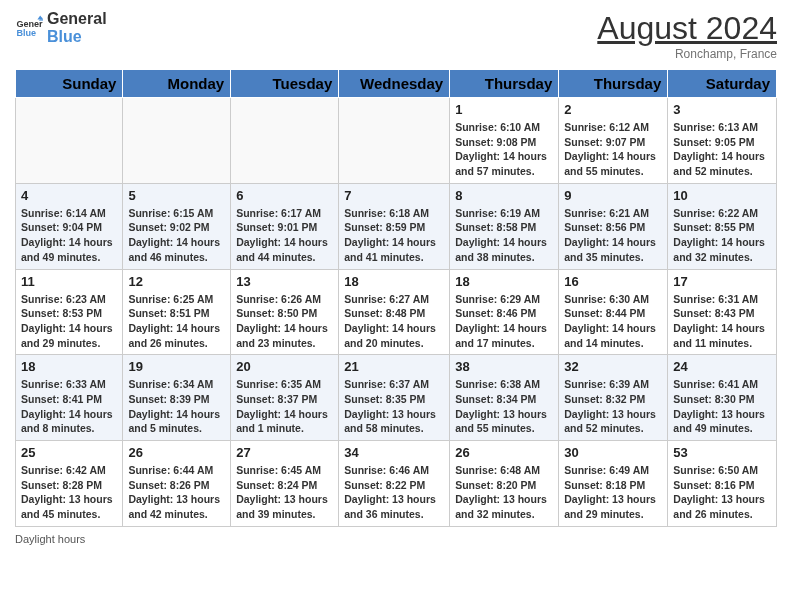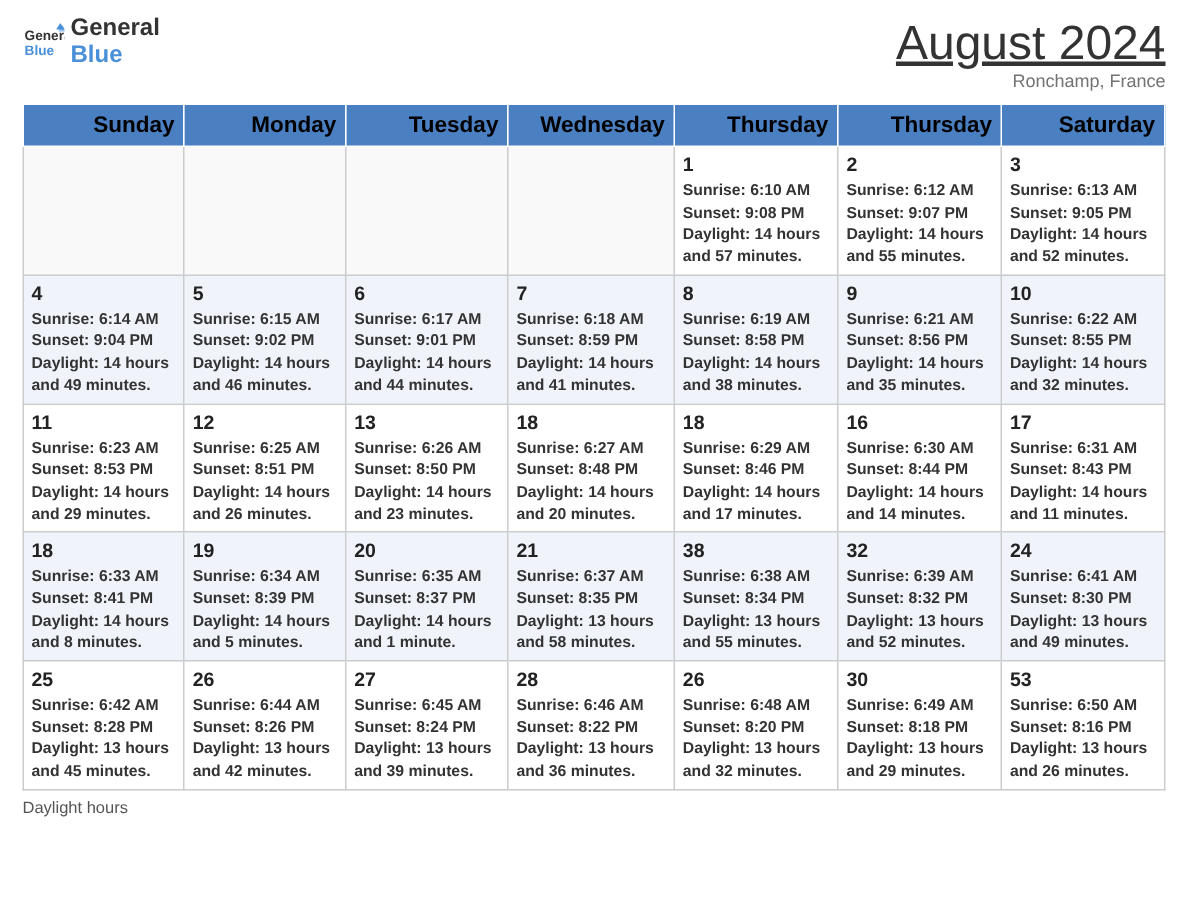--- a/index.html
+++ b/index.html
@@ -237,21 +237,21 @@
         </td>
         <td>
           <div class="day-num">26</div>
           <div class="day-info">Sunrise: 6:44 AM<br>Sunset: 8:26 PM<br>Daylight: 13 hours and 42 minutes.</div>
         </td>
         <td>
           <div class="day-num">27</div>
           <div class="day-info">Sunrise: 6:45 AM<br>Sunset: 8:24 PM<br>Daylight: 13 hours and 39 minutes.</div>
         </td>
         <td>
-          <div class="day-num">28</div>
+          <div class="day-num">34</div>
           <div class="day-info">Sunrise: 6:46 AM<br>Sunset: 8:22 PM<br>Daylight: 13 hours and 36 minutes.</div>
         </td>
         <td>
           <div class="day-num">26</div>
           <div class="day-info">Sunrise: 6:48 AM<br>Sunset: 8:20 PM<br>Daylight: 13 hours and 32 minutes.</div>
         </td>
         <td>
           <div class="day-num">30</div>
           <div class="day-info">Sunrise: 6:49 AM<br>Sunset: 8:18 PM<br>Daylight: 13 hours and 29 minutes.</div>
         </td>

